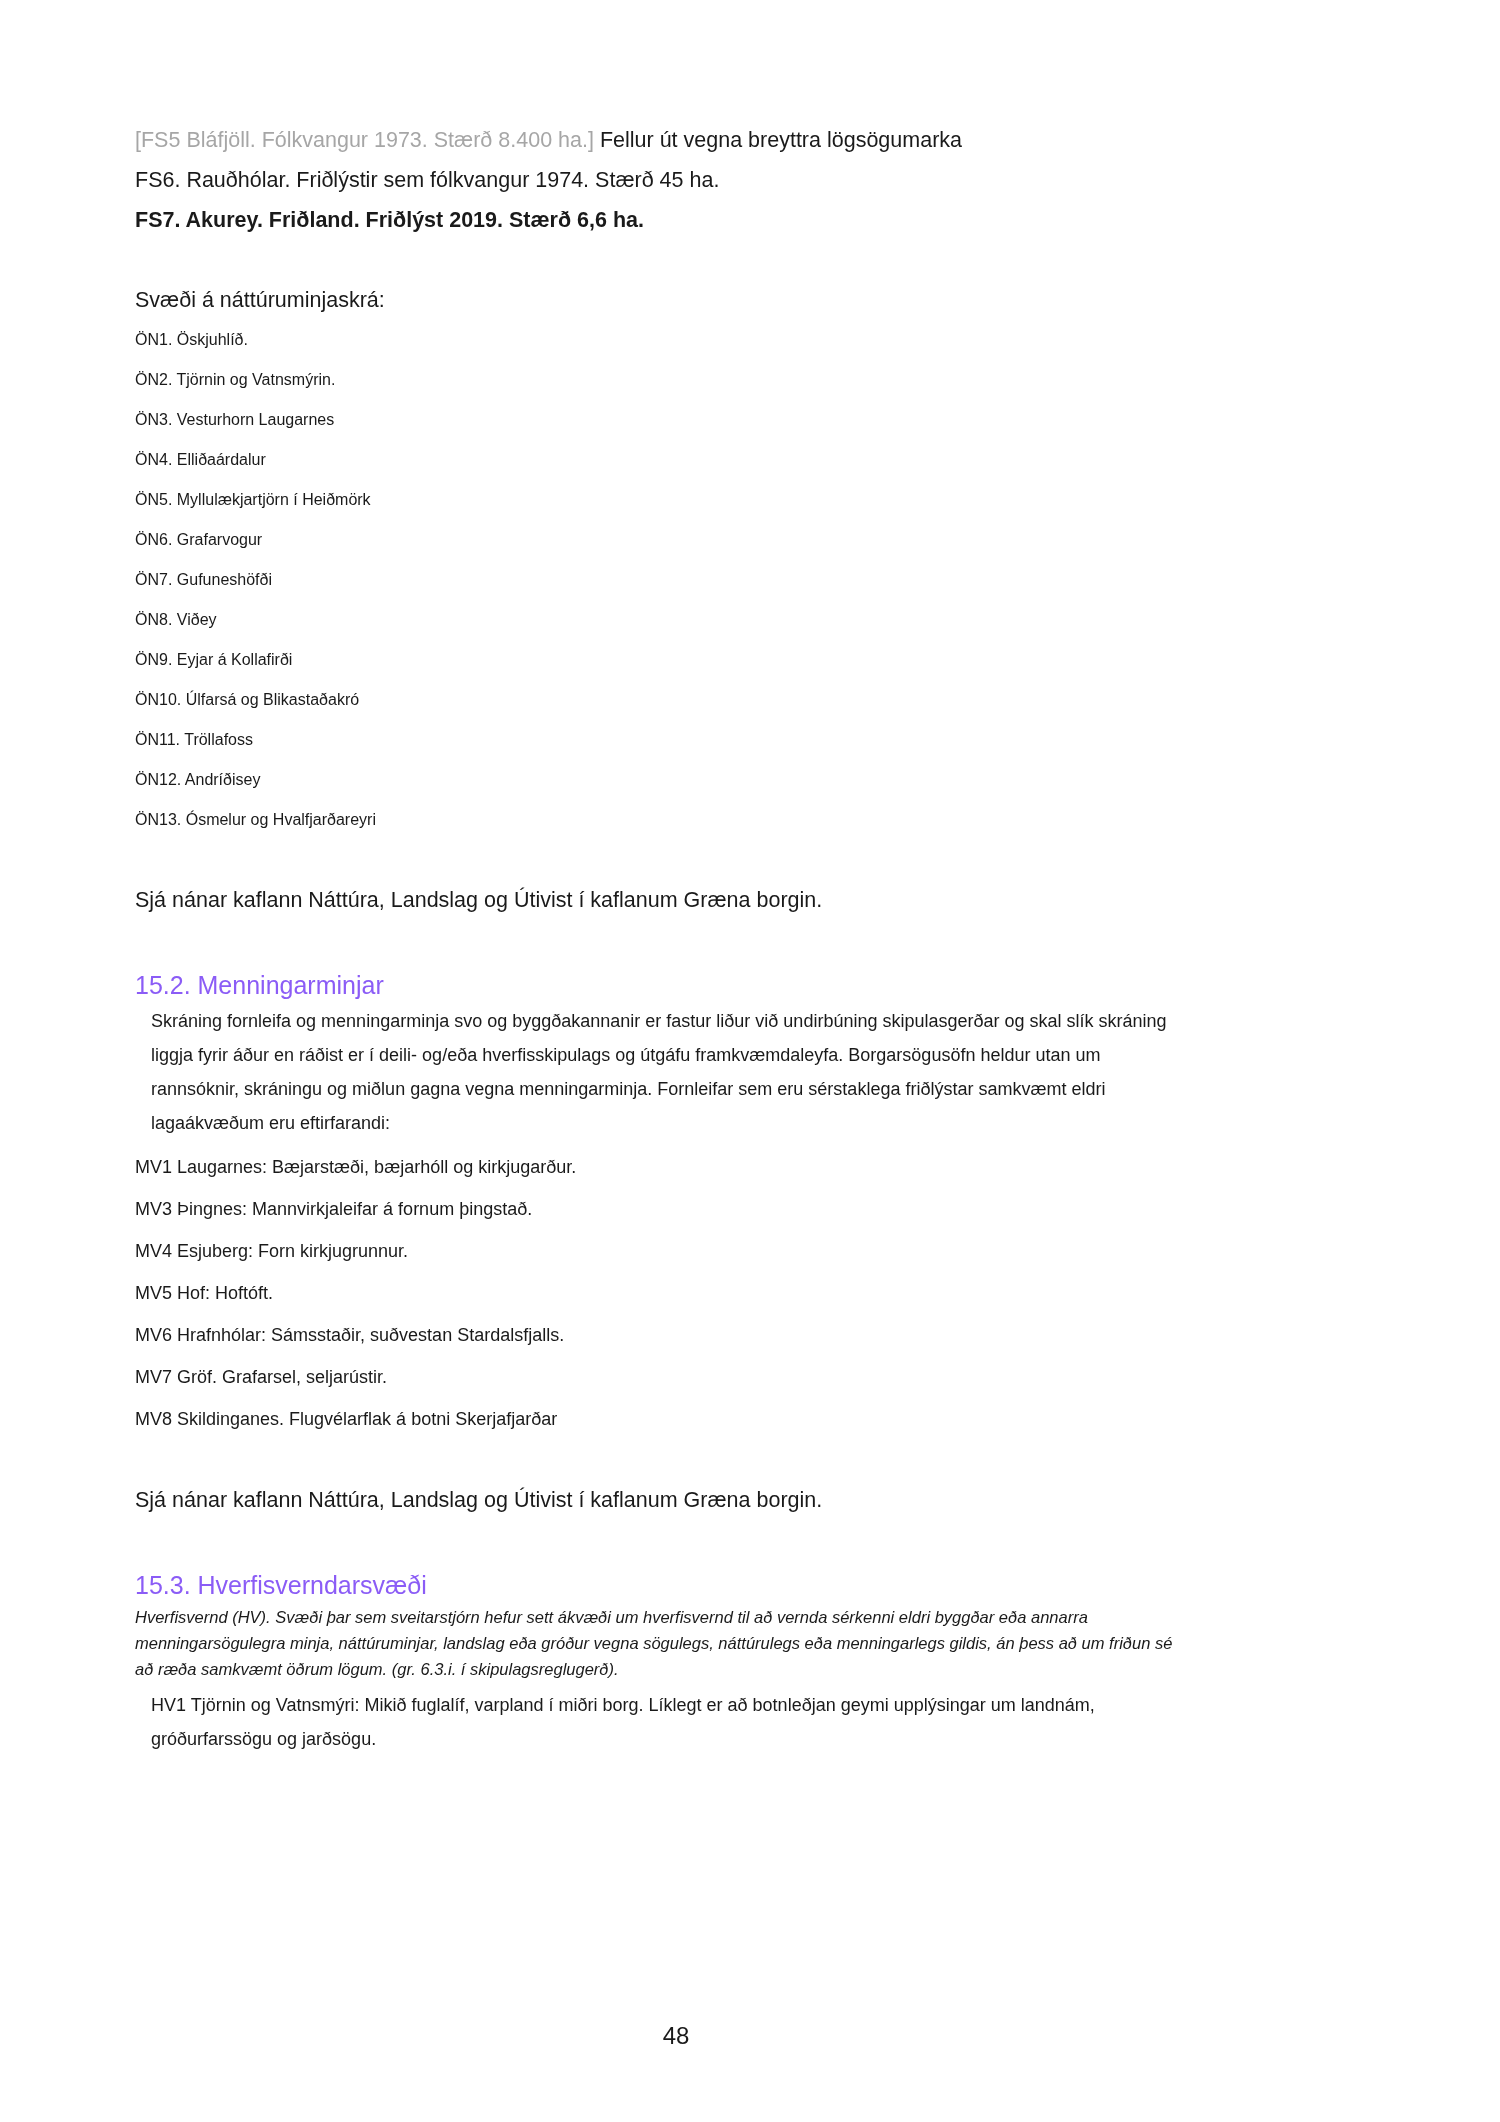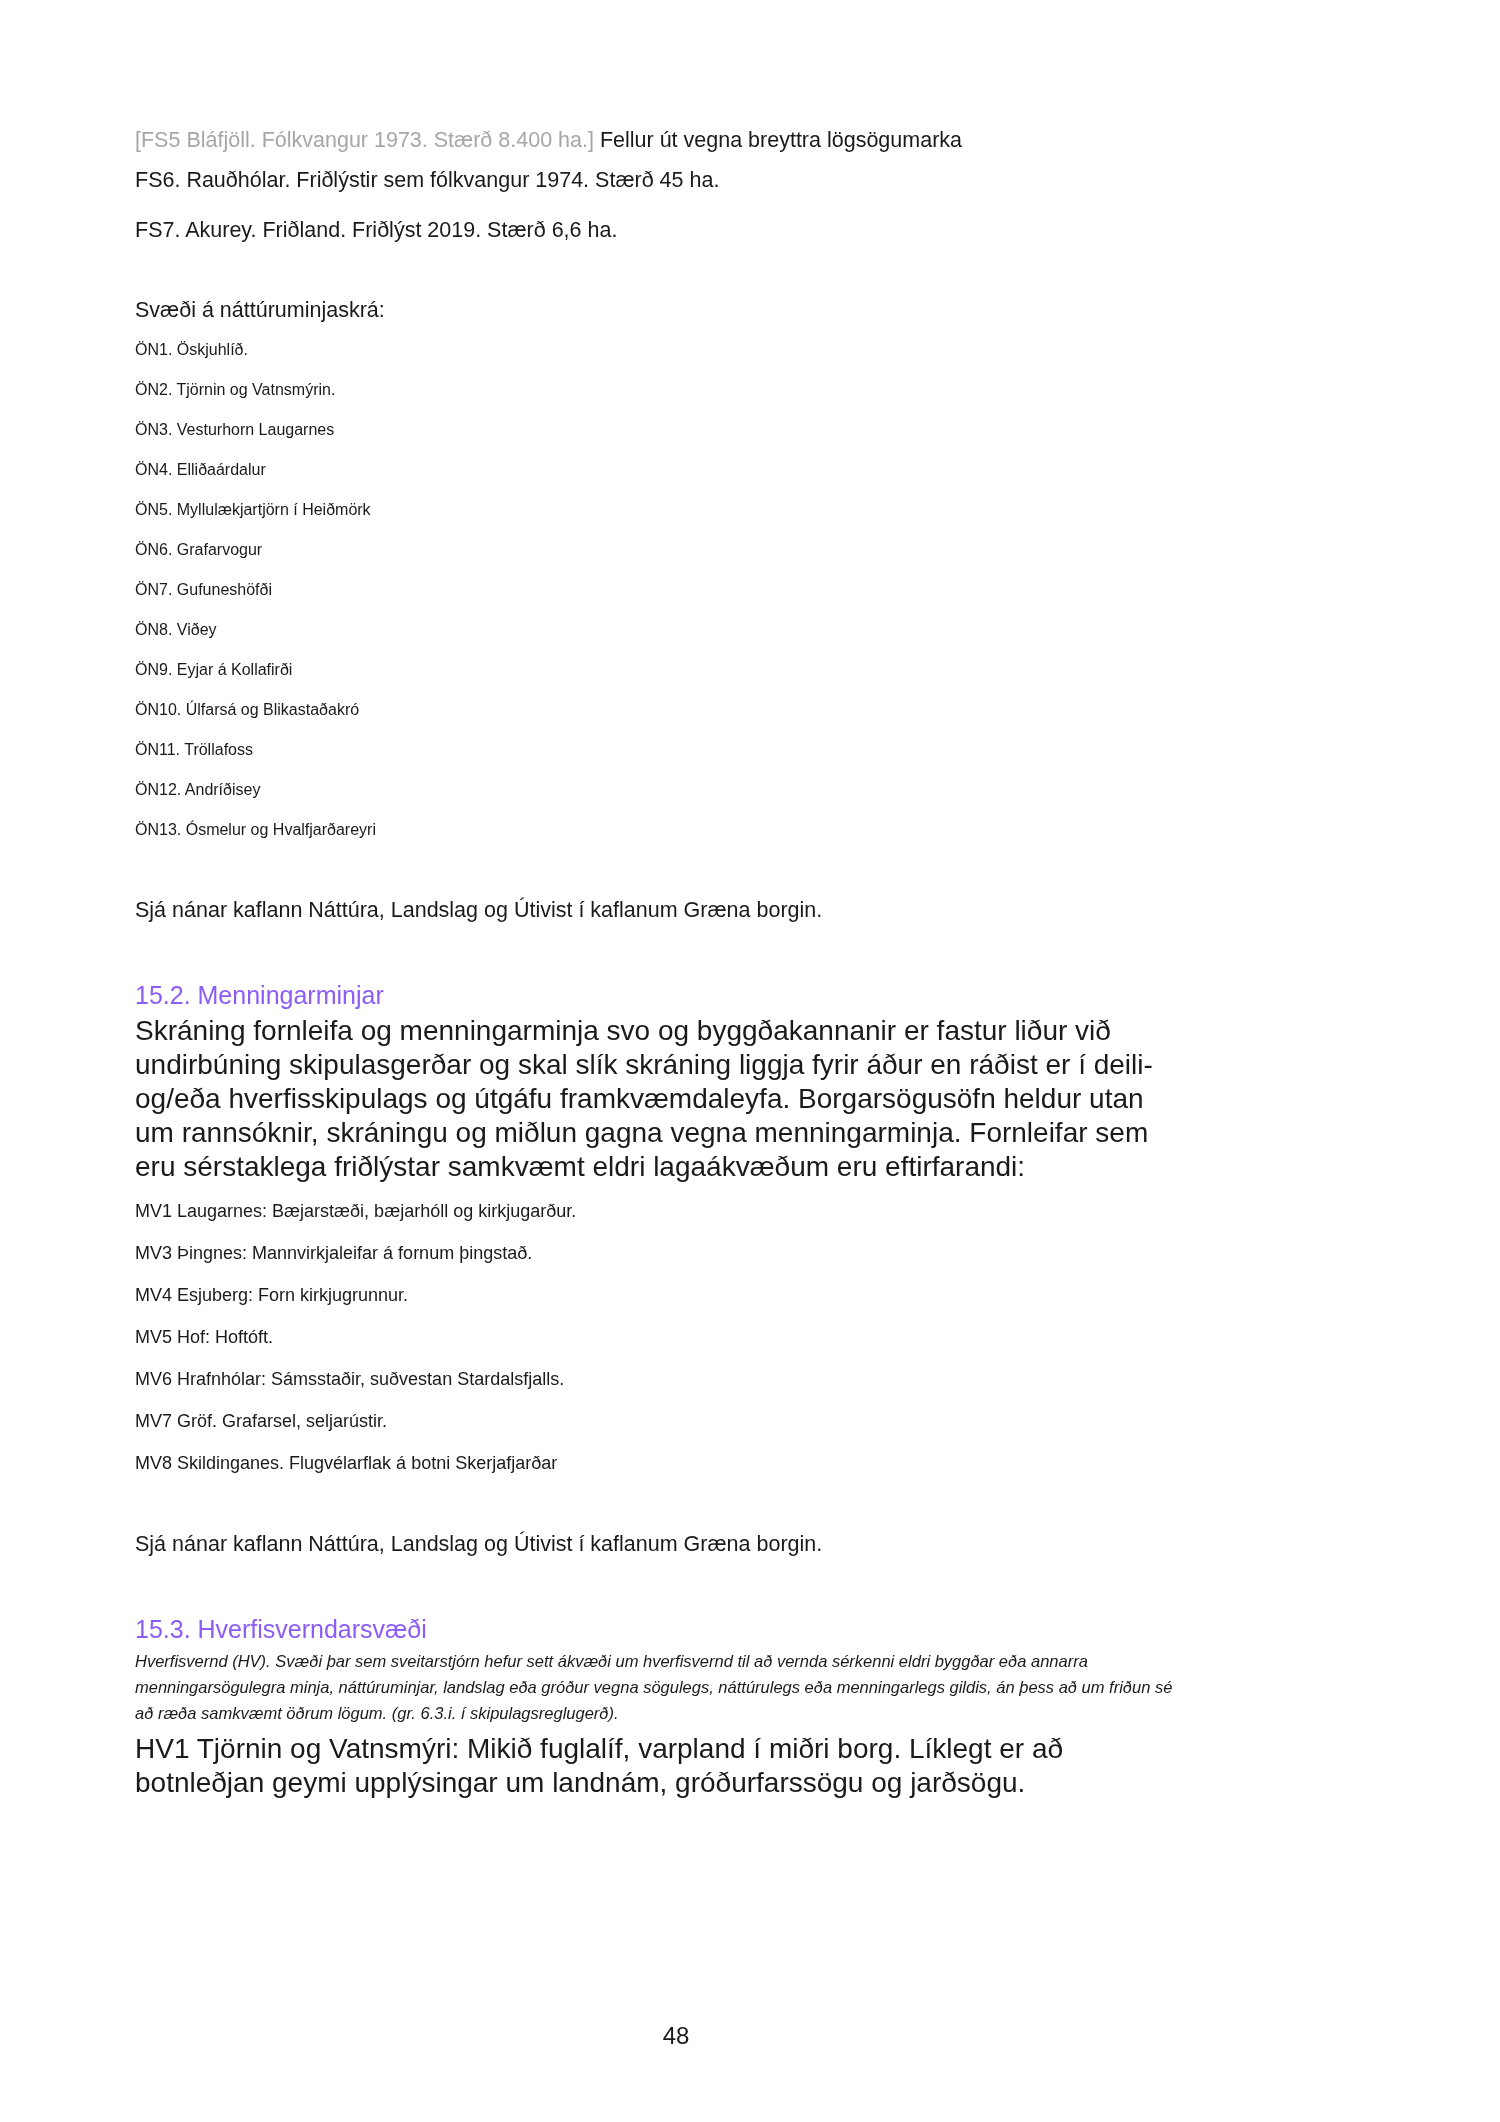--- a/index.html
+++ b/index.html
@@ -23,22 +23,21 @@
   }
   .line {
     font-size: 21.5px;
     line-height: 40px;
     color: #1a1a1a;
   }
   .muted {
     color: #a6a6a6;
   }
   .bold {
-    font-weight: normal;
-    margin-top: 10px;
+    font-weight: bold;
   }
   .italic {
   }
   .spacer-md { height: 40px; }
   .spacer-lg { height: 48px; }
   .list-line {
     font-size: 16px;
     line-height: 40px;
   }
   h2.section-heading {
@@ -49,23 +48,23 @@
     line-height: 34px;
   }
   .note {
     font-size: 16.5px;
     line-height: 26px;
     font-style: italic;
     color: #1a1a1a;
     margin-bottom: 6px;
   }
   .para {
-    font-size: 28px;
+    font-size: 18px;
     line-height: 34px;
-    margin: 0 0 6px 0;
+    margin: 0 0 6px 16px;
     text-align: left;
   }
   .mv-line {
     font-size: 18px;
     line-height: 42px;
   }
   .page-number {
     position: absolute;
     left: 0;
     right: 0;

